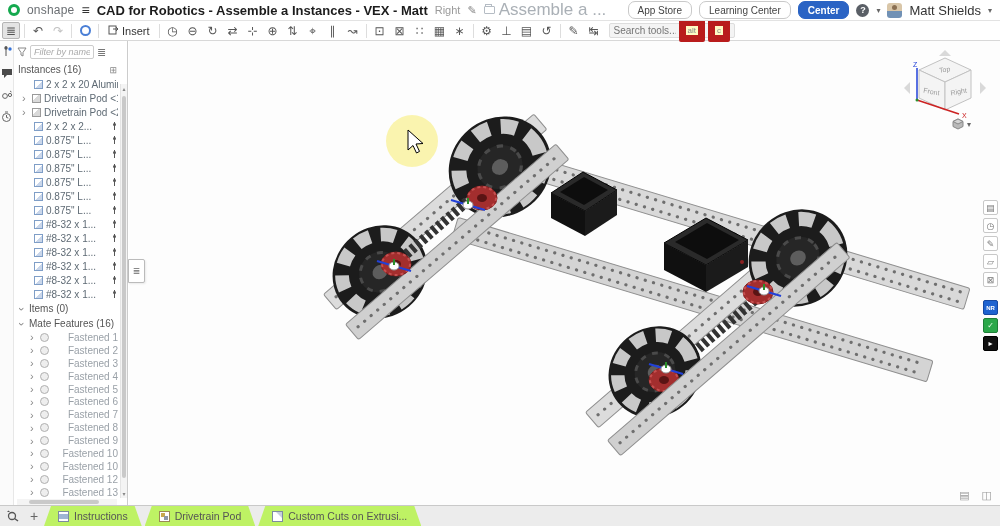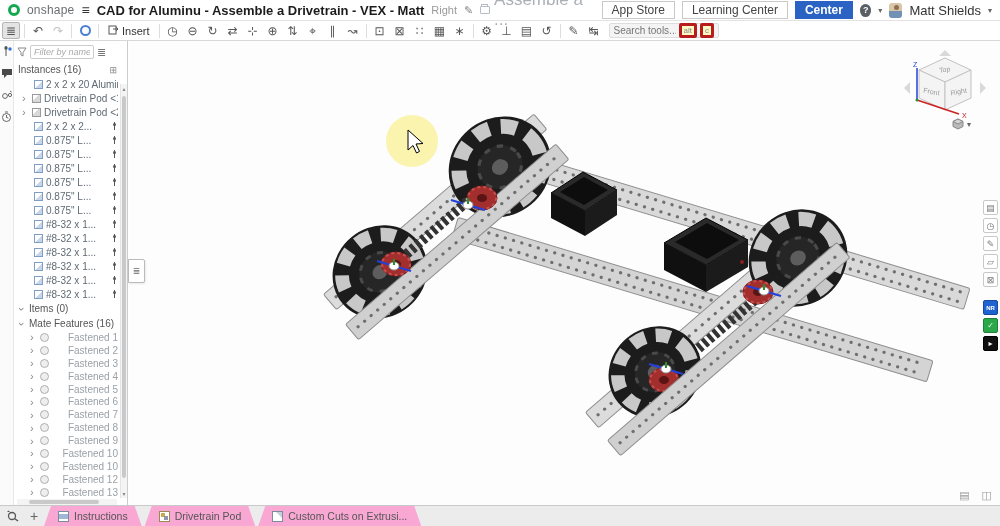--- a/index.html
+++ b/index.html
@@ -12,21 +12,21 @@
   .logo-mark { width:12px; height:12px; border-radius:50%; border:3px solid #14a94e; flex:none; }
   .logo-text { font-size:12px; color:#6b6f73; letter-spacing:.2px; }
   .hamburger { font-size:14px; color:#333; font-weight:bold; cursor:pointer; }
   .doc-title { font-size:13px; font-weight:bold; color:#1c1c1c; white-space:nowrap; }
   .ws-name { font-size:11px; color:#9a9a9a; }
   .pen-glyph { font-size:11px; color:#8a8a8a; }
   .doc-tab { display:flex; align-items:center; gap:4px; color:#aab0b6; font-size:17px; }
   .folder-ic { width:11px; height:8px; border:1px solid #b5bcc4; border-radius:1px; position:relative; }
   .folder-ic::before { content:""; position:absolute; top:-3px; left:0; width:5px; height:2px; border:1px solid #b5bcc4; border-bottom:none; }
   #header .spacer { flex:1; }
-  .hbtn { font-size:12px; color:#444; background:#fff; border:1px solid #c9c9c9; border-radius:0;
+  .hbtn { font-size:10px; color:#444; background:#fff; border:1px solid #c9c9c9; border-radius:7px;
           height:18px; padding:0 9px; display:flex; align-items:center; cursor:pointer; white-space:nowrap;}
   .hbtn.share { background:#2a63c4; border-color:#2a63c4; color:#fff; font-weight:bold; }
   .help-circ { width:13px; height:13px; border-radius:50%; background:#5a5f66; color:#fff; font-size:9px;
                display:flex; align-items:center; justify-content:center; font-weight:bold;}
   .caret { font-size:8px; color:#666; }
   .avatar { width:15px; height:15px; border-radius:3px; background:linear-gradient(180deg,#d9c6a8 55%, #7191b5 55%); position:relative; }
   .avatar::before { content:""; position:absolute; left:5px; top:2px; width:5px; height:5px; border-radius:50%; background:#8a6f52;}
   .user-name { font-size:13px; color:#333; white-space:nowrap; }
 
   
@@ -37,21 +37,21 @@
   .tbtn.pressed { background:#e4e4e4; border:1px solid #b5b5b5; }
   .tbtn.disabled { color:#c2c2c2; }
   .tsep { width:1px; height:14px; background:#ddd; margin:0 2px; flex:none;}
   .tbtn.sep { min-width:1px; width:1px; height:14px; background:#ddd; margin:0 2px; padding:0; border-radius:0; cursor:default;}
   .insert-btn { display:flex; align-items:center; gap:3px; font-size:11px; color:#333; padding:0 5px; height:17px; cursor:pointer; border-radius:2px;}
   .ring-ic { width:11px; height:11px; border-radius:50%; border:2px solid #4a7fd6; }
   .search-tools { margin-left:4px; display:flex; align-items:center; gap:3px; background:#f4f4f4;
                   border:1px solid #ddd; border-radius:2px; height:15px; padding:0 4px; }
   .search-tools input { border:none; background:transparent; outline:none; width:62px; font-size:10px; color:#666;
                         font-family:"Liberation Sans",sans-serif;}
-  .kbd { font-size:8px; color:#888; border:3px solid #b91c1c; background:#fef9c3; border-radius:2px; padding:0 2px; line-height:9px;}
+  .kbd { font-size:8px; color:#888; border:7px solid #b91c1c; background:#fef9c3; border-radius:2px; padding:0 2px; line-height:9px;}
 
   
   #leftstrip { position:absolute; left:0; top:41px; bottom:21px; width:14px; background:#fbfbfb;
                border-right:1px solid #e7e7e7; display:flex; flex-direction:column; align-items:center; padding-top:4px; gap:10px; z-index:28;}
   .strip-ic { width:12px; height:12px; display:flex; align-items:center; justify-content:center; cursor:pointer;}
 
   
   #panel { position:absolute; left:14px; top:41px; bottom:21px; width:114px; background:#fff;
            border-right:1px solid #ccc; font-size:10px; color:#667; z-index:27; overflow:hidden;}
   .filter-row { display:flex; align-items:center; gap:3px; padding:4px 3px 3px 3px; }
@@ -104,40 +104,40 @@
   .rsbtn.black { background:#111; border-color:#000; color:#fff; font-size:8px;}
 
   
   #br-icons { position:absolute; right:8px; bottom:24px; display:flex; gap:12px; z-index:6; color:#999; font-size:11px;}
 
   
   #tabbar { position:absolute; left:0; bottom:0; right:0; height:21px; background:#ececec; border-top:1px solid #c9c9c9;
             display:flex; align-items:stretch; z-index:30;}
   .tb-ic { width:24px; display:flex; align-items:center; justify-content:center; color:#555; cursor:pointer; flex:none;}
   .tb-plus { width:20px; font-size:14px; color:#666; display:flex; align-items:center; justify-content:center; cursor:pointer; flex:none;}
-  .tab { display:flex; align-items:center; gap:5px; padding:0 14px; margin-right:3px; background:#f9a8d4;
+  .tab { display:flex; align-items:center; gap:5px; padding:0 14px; margin-right:3px; background:#bef264;
          clip-path:polygon(7px 0, calc(100% - 7px) 0, 100% 100%, 0 100%);
          font-size:10.5px; color:#555; white-space:nowrap; position:relative; cursor:pointer;}
   .tab.active { background:#fff; color:#2b2b2b; }
   .tab.active::after { content:""; position:absolute; left:0; right:0; bottom:0; height:2px; background:#2a63c4;}
   .ticon { width:11px; height:11px; border:1px solid #7d8ba0; background:#fff; flex:none; position:relative;}
   .tab.image .ticon { background:linear-gradient(180deg,#fff 2px,#9fb6d4 2px 7px,#fff 7px); }
   .tab.asm .ticon { border-color:#9a8a55; }
   .tab.asm .ticon::before { content:""; position:absolute; left:1px; top:1px; width:4px; height:4px; background:#c7a94f;}
   .tab.asm .ticon::after { content:""; position:absolute; right:1px; bottom:1px; width:4px; height:4px; background:#8c97a8;}
   .tab.ps .ticon::before { content:""; position:absolute; right:0; top:0; border:3px solid #c6cfdc; border-left-color:transparent; border-bottom-color:transparent;}
 </style>
 </head>
 <body>
 
 <div id="header">
   <span class="logo-mark"></span>
   <span class="logo-text">onshape</span>
   <span class="hamburger">≡</span>
-  <span class="doc-title">CAD for Aluminu - Assemble a Drivetrain - VEX - Matt</span>
+  <span class="doc-title">CAD for Robotics - Assemble a Instances - VEX - Matt</span>
   <span class="ws-name">Right</span>
   <span class="pen-glyph">✎</span>
   <span class="doc-tab">
     <span class="folder-ic"></span>
     <span>Assemble a ...</span>
   </span>
   <span class="spacer"></span>
   <button class="hbtn">App Store</button>
   <button class="hbtn">Learning Center</button>
   <button class="hbtn share">Center</button>

